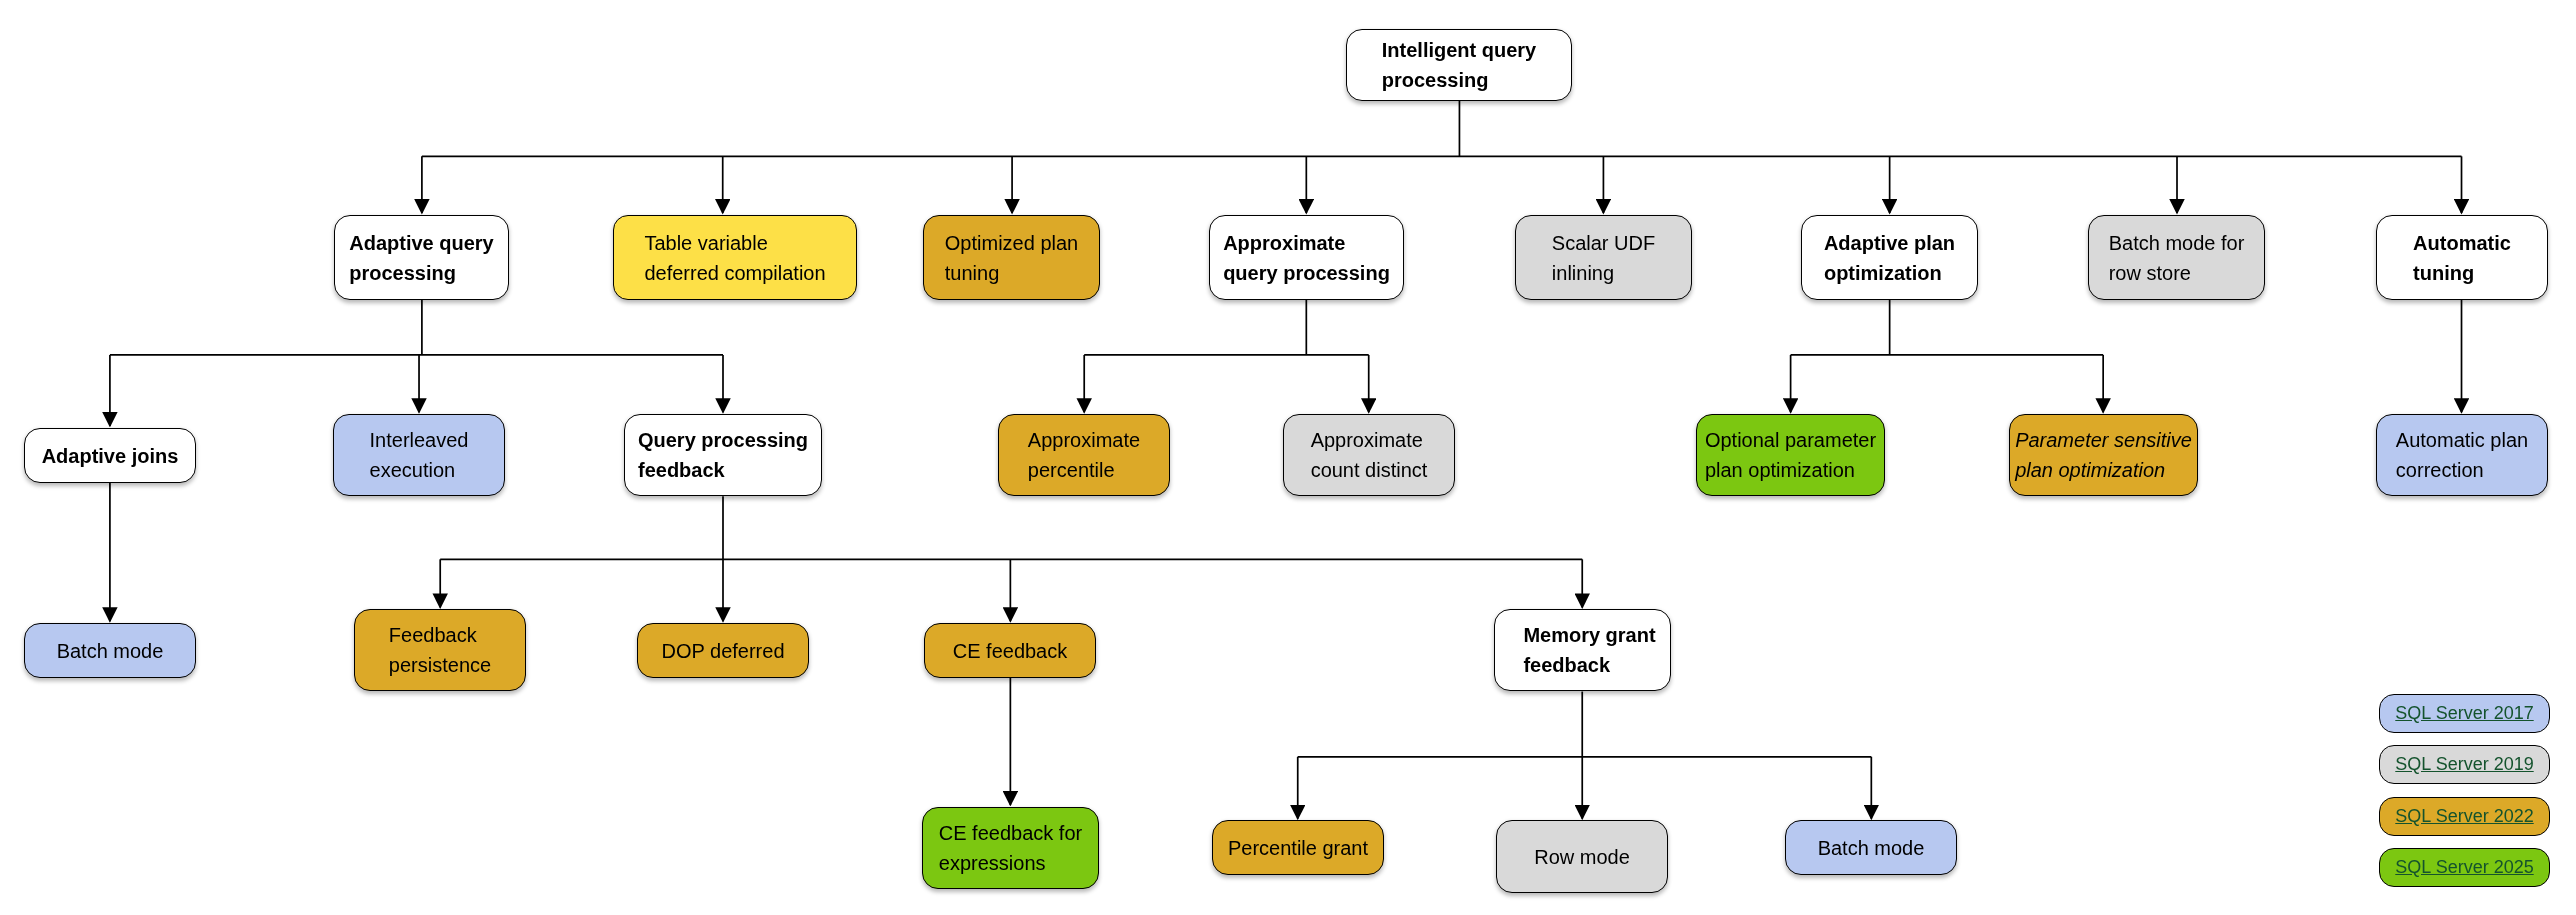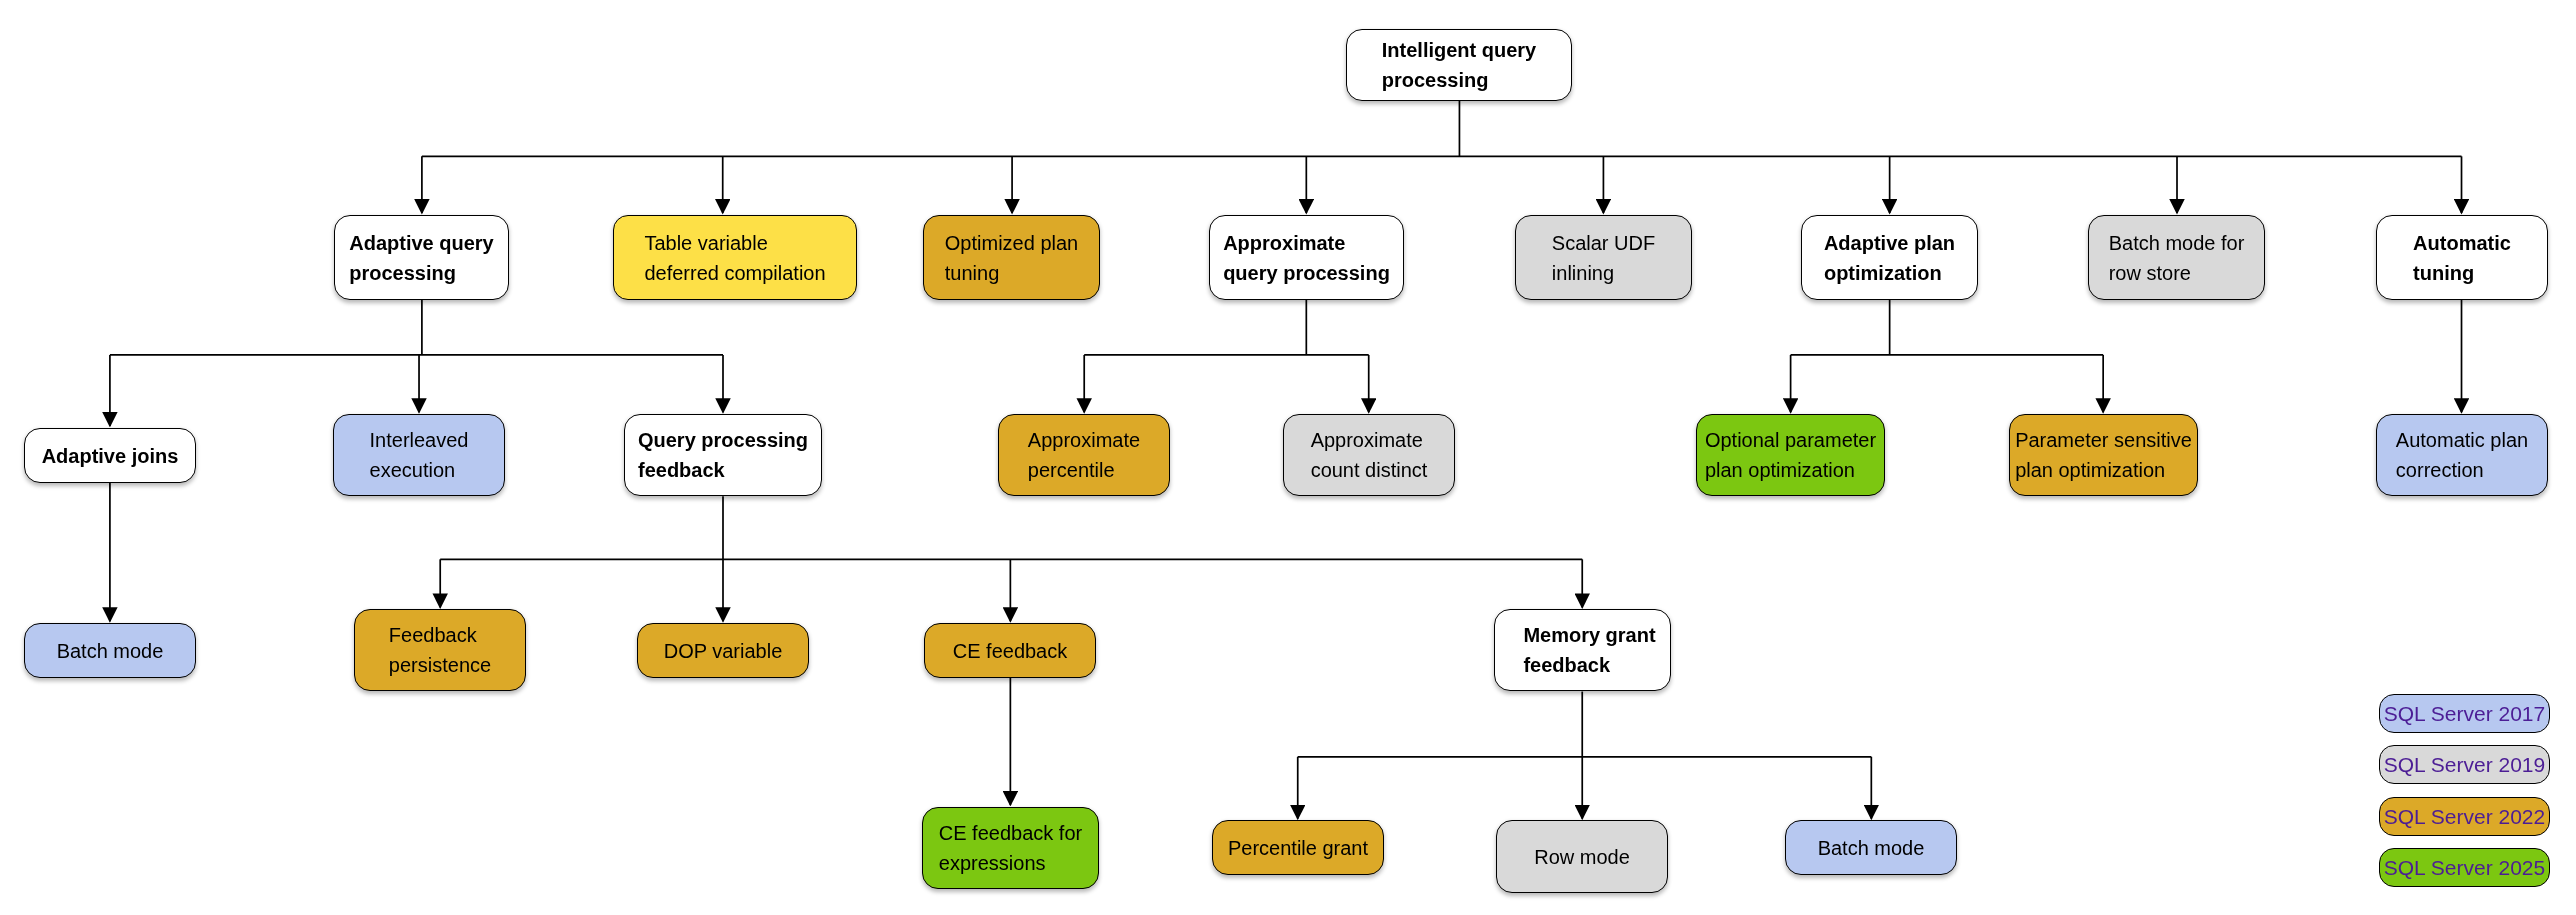--- a/index.html
+++ b/index.html
@@ -47,23 +47,24 @@
     box-sizing: border-box;
     border: 1.7px solid #000000;
     border-radius: 15px;
     display: flex;
     align-items: center;
     justify-content: center;
     text-align: center;
     z-index: 2;
   }
   .legend-item .label {
-    font-size: 21px;
-    color: #4c1d95;
+    font-size: 18px;
+    color: #14532d;
     white-space: nowrap;
+    text-decoration: underline;
   }
 </style>
 </head>
 <body>
 
 <div id="canvas">
   <svg id="edges-svg" width="2576" height="916" viewBox="0 0 4500 1600" xmlns="http://www.w3.org/2000/svg">
     <defs>
       <marker id="arrowhead" markerWidth="9" markerHeight="9" viewBox="0 0 10 10" refX="9" refY="5" orient="auto" markerUnits="strokeWidth">
         <path d="M0,0 L10,5 L0,10 z" fill="#000000"></path>
@@ -161,37 +162,37 @@
 percentile</span>
     </div>
     <div class="node" style="left: 1283px; top: 414px; width: 172px; height: 82px; background: rgb(217, 217, 217);">
       <span class="label">Approximate
 count distinct</span>
     </div>
     <div class="node" style="left: 1696px; top: 414px; width: 189px; height: 82px; background: rgb(124, 199, 17);">
       <span class="label">Optional parameter
 plan optimization</span>
     </div>
-    <div class="node" style="left: 2009px; top: 414px; width: 189px; height: 82px; background: rgb(220, 169, 40);">
+    <div class="node" style="left: 2009px; top: 414px; width: 189px; height: 82px; background: rgb(220, 169, 40); font-style: italic;">
       <span class="label">Parameter sensitive
 plan optimization</span>
     </div>
     <div class="node" style="left: 2376px; top: 414px; width: 172px; height: 82px; background: rgb(183, 200, 240);">
       <span class="label">Automatic plan
 correction</span>
     </div>
     <div class="node" style="left: 24px; top: 623px; width: 172px; height: 55px; background: rgb(183, 200, 240);">
       <span class="label">Batch mode</span>
     </div>
     <div class="node" style="left: 354px; top: 609px; width: 172px; height: 82px; background: rgb(220, 169, 40);">
       <span class="label">Feedback
 persistence</span>
     </div>
     <div class="node" style="left: 637px; top: 623px; width: 172px; height: 55px; background: rgb(220, 169, 40);">
-      <span class="label">DOP variable</span>
+      <span class="label">DOP deferred</span>
     </div>
     <div class="node" style="left: 924px; top: 623px; width: 172px; height: 55px; background: rgb(220, 169, 40);">
       <span class="label">CE feedback</span>
     </div>
     <div class="node bold" style="left: 1494px; top: 609px; width: 177px; height: 82px; background: rgb(255, 255, 255); padding-left: 14px;">
       <span class="label">Memory grant
 feedback</span>
     </div>
     <div class="node" style="left: 922px; top: 807px; width: 177px; height: 82px; background: rgb(124, 199, 17);">
       <span class="label">CE feedback for

